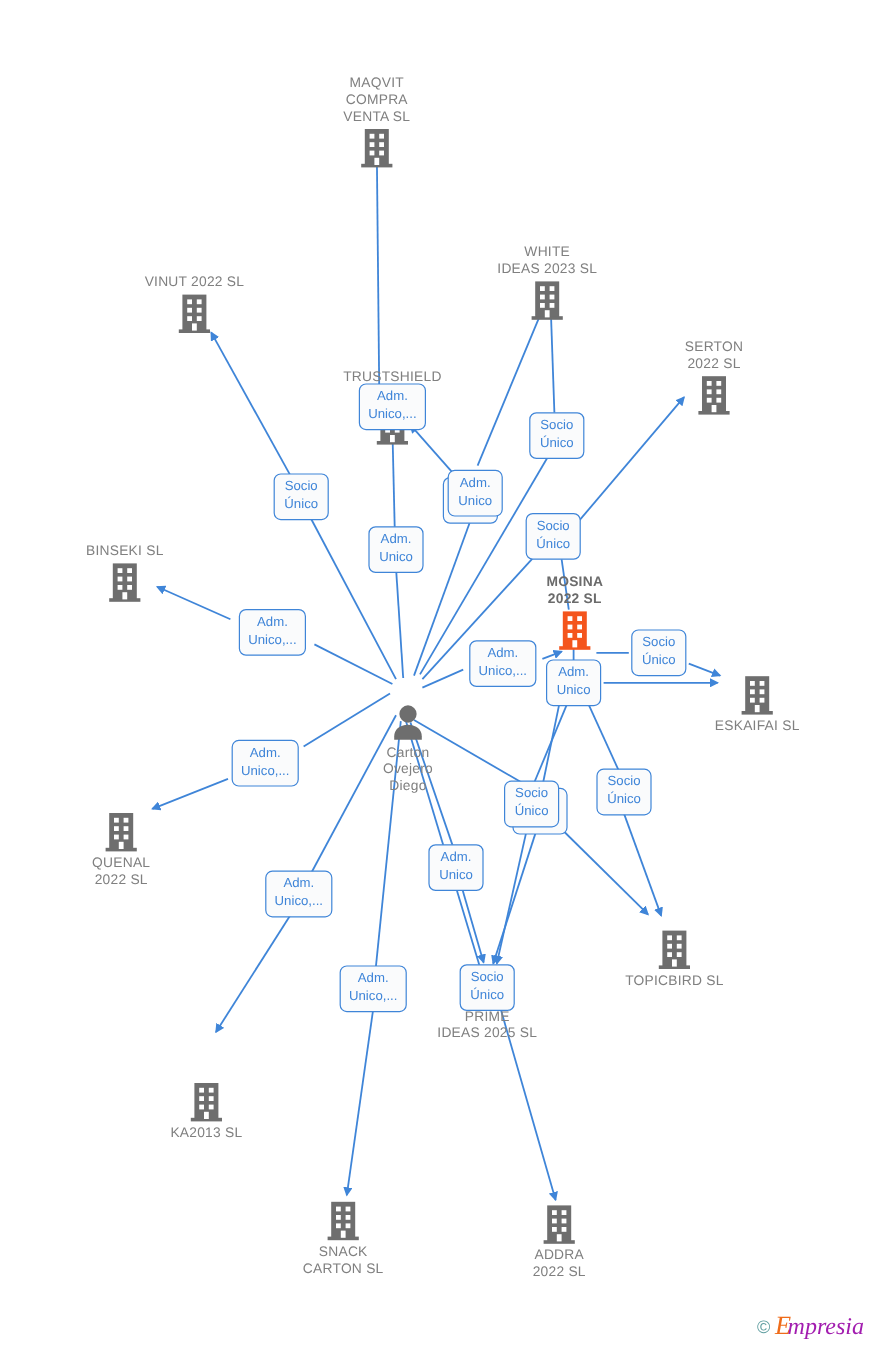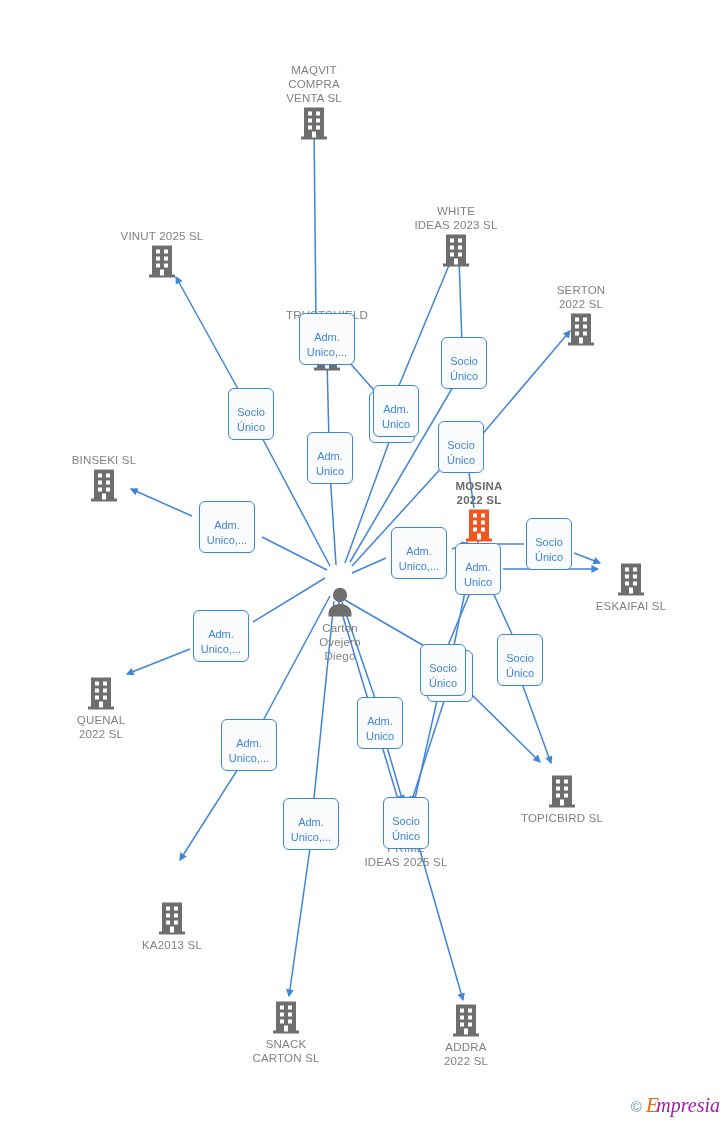--- a/index.html
+++ b/index.html
@@ -18,21 +18,21 @@
   .node .glyph{line-height:0;}
   .node.below .cap{order:2;margin-top:1px;}
   .node.above .cap{order:0;margin-bottom:1px;}
   .node.above .glyph{order:1;}
   .node.below .glyph{order:1;}
 
   
   .elabel{position:absolute;transform:translate(-50%,-50%);
           background:#fafbfc;border:1.4px solid #3f85d8;border-radius:6px;
           color:#3f85d8;font-size:11px;line-height:15px;text-align:center;
-          padding:16px 6px 4px;min-width:46px;white-space:pre-line;
+          padding:3px 6px 4px;min-width:46px;white-space:pre-line;
           box-sizing:border-box;}
   .elabel.wide{min-width:56px;}
 
   
   #wm{position:absolute;right:8px;bottom:8px;display:flex;align-items:center;
       gap:4px;font-size:17px;}
   #wm .c{color:#5f9ea0;font-size:15px;}
   #wm .e{color:#ef6c1a;font-style:italic;font-family:"Liberation Serif",serif;
          font-size:22px;line-height:20px;}
   #wm .rest{color:#a21caf;font-style:italic;font-family:"Liberation Serif",serif;
@@ -128,21 +128,21 @@
             <rect x="18" y="13" width="4" height="4"></rect>
             <rect x="10" y="20" width="4" height="4"></rect>
             <rect x="18" y="20" width="4" height="4"></rect>
             <rect x="14" y="26" width="4" height="6"></rect>
           </g>
         </svg>
     </div>
   </div>
 
   <div class="node above" style="left:162px;top:254px;">
-    <div class="cap">VINUT 2025  SL</div>
+    <div class="cap">VINUT 2022  SL</div>
     <div class="glyph">
       <svg width="32" height="36" viewBox="0 0 32 36">
           <g fill="#6e6e6e">
             <rect x="6" y="2" width="20" height="30"></rect>
             <rect x="3" y="31" width="26" height="3"></rect>
           </g>
           <g fill="#ffffff">
             <rect x="10" y="6" width="4" height="4"></rect>
             <rect x="18" y="6" width="4" height="4"></rect>
             <rect x="10" y="13" width="4" height="4"></rect>
@@ -192,21 +192,21 @@
             <rect x="10" y="13" width="4" height="4"></rect>
             <rect x="18" y="13" width="4" height="4"></rect>
             <rect x="10" y="20" width="4" height="4"></rect>
             <rect x="18" y="20" width="4" height="4"></rect>
             <rect x="14" y="26" width="4" height="6"></rect>
           </g>
         </svg>
     </div>
   </div>
 
-  <div class="node above" style="left:581px;top:315px;">
+  <div class="node above" style="left:595px;top:315px;">
     <div class="cap">SERTON
 2022  SL</div>
     <div class="glyph">
       <svg width="32" height="36" viewBox="0 0 32 36">
           <g fill="#6e6e6e">
             <rect x="6" y="2" width="20" height="30"></rect>
             <rect x="3" y="31" width="26" height="3"></rect>
           </g>
           <g fill="#ffffff">
             <rect x="10" y="6" width="4" height="4"></rect>

